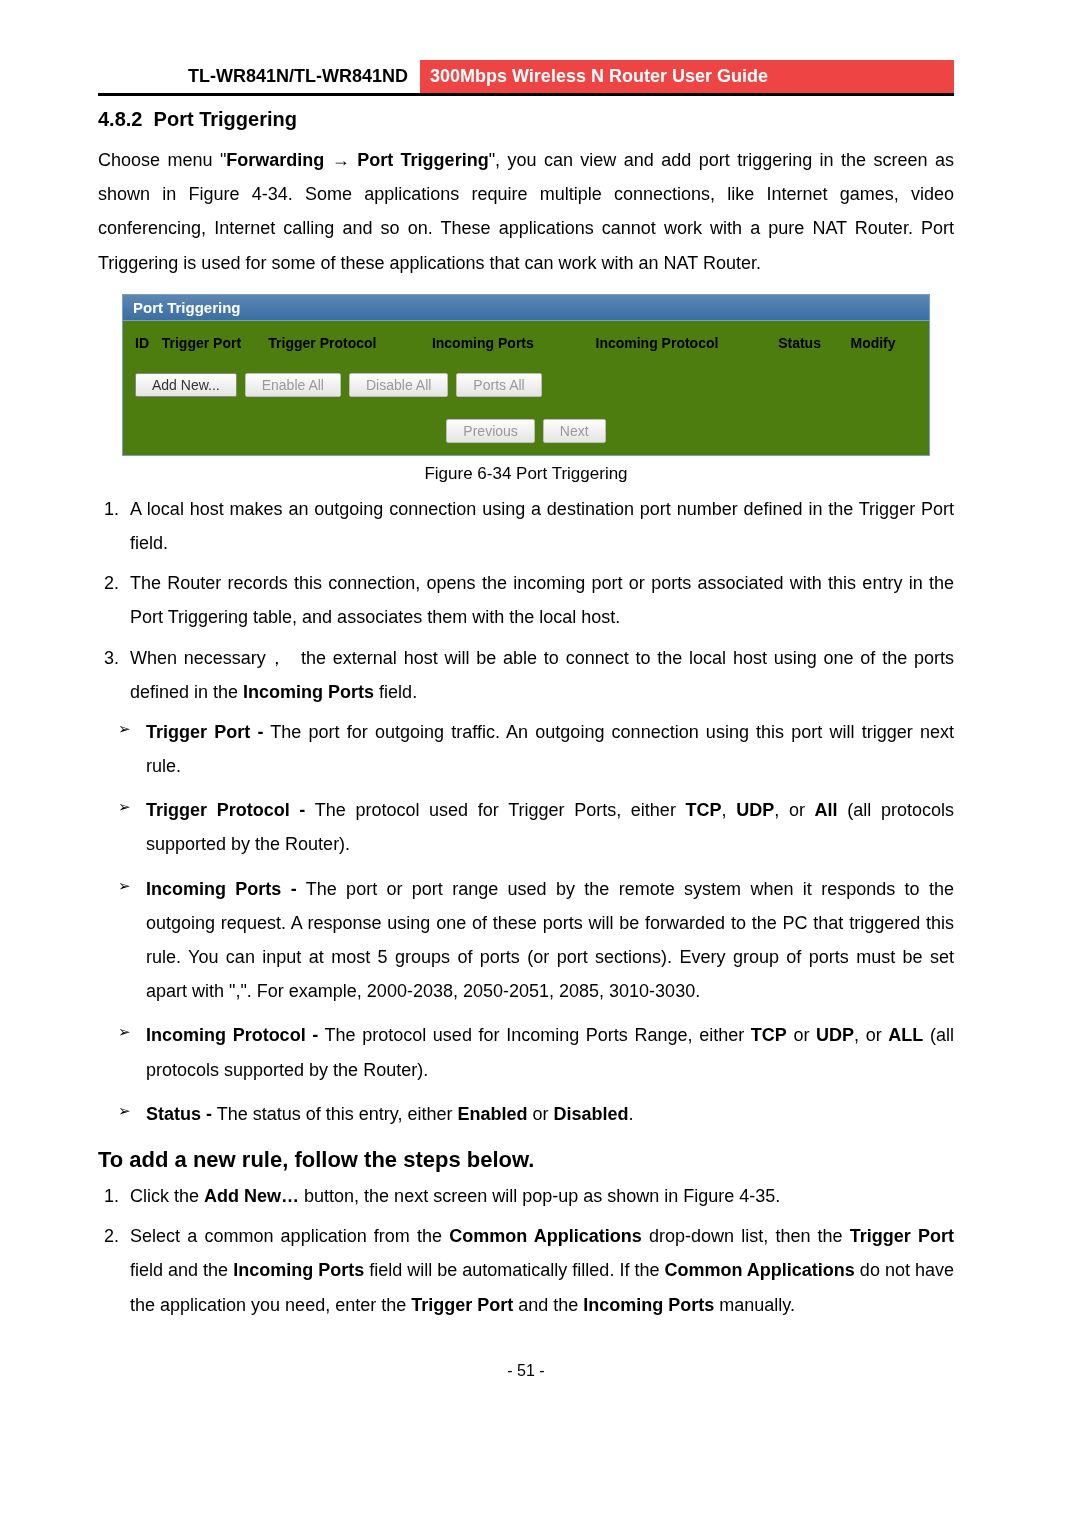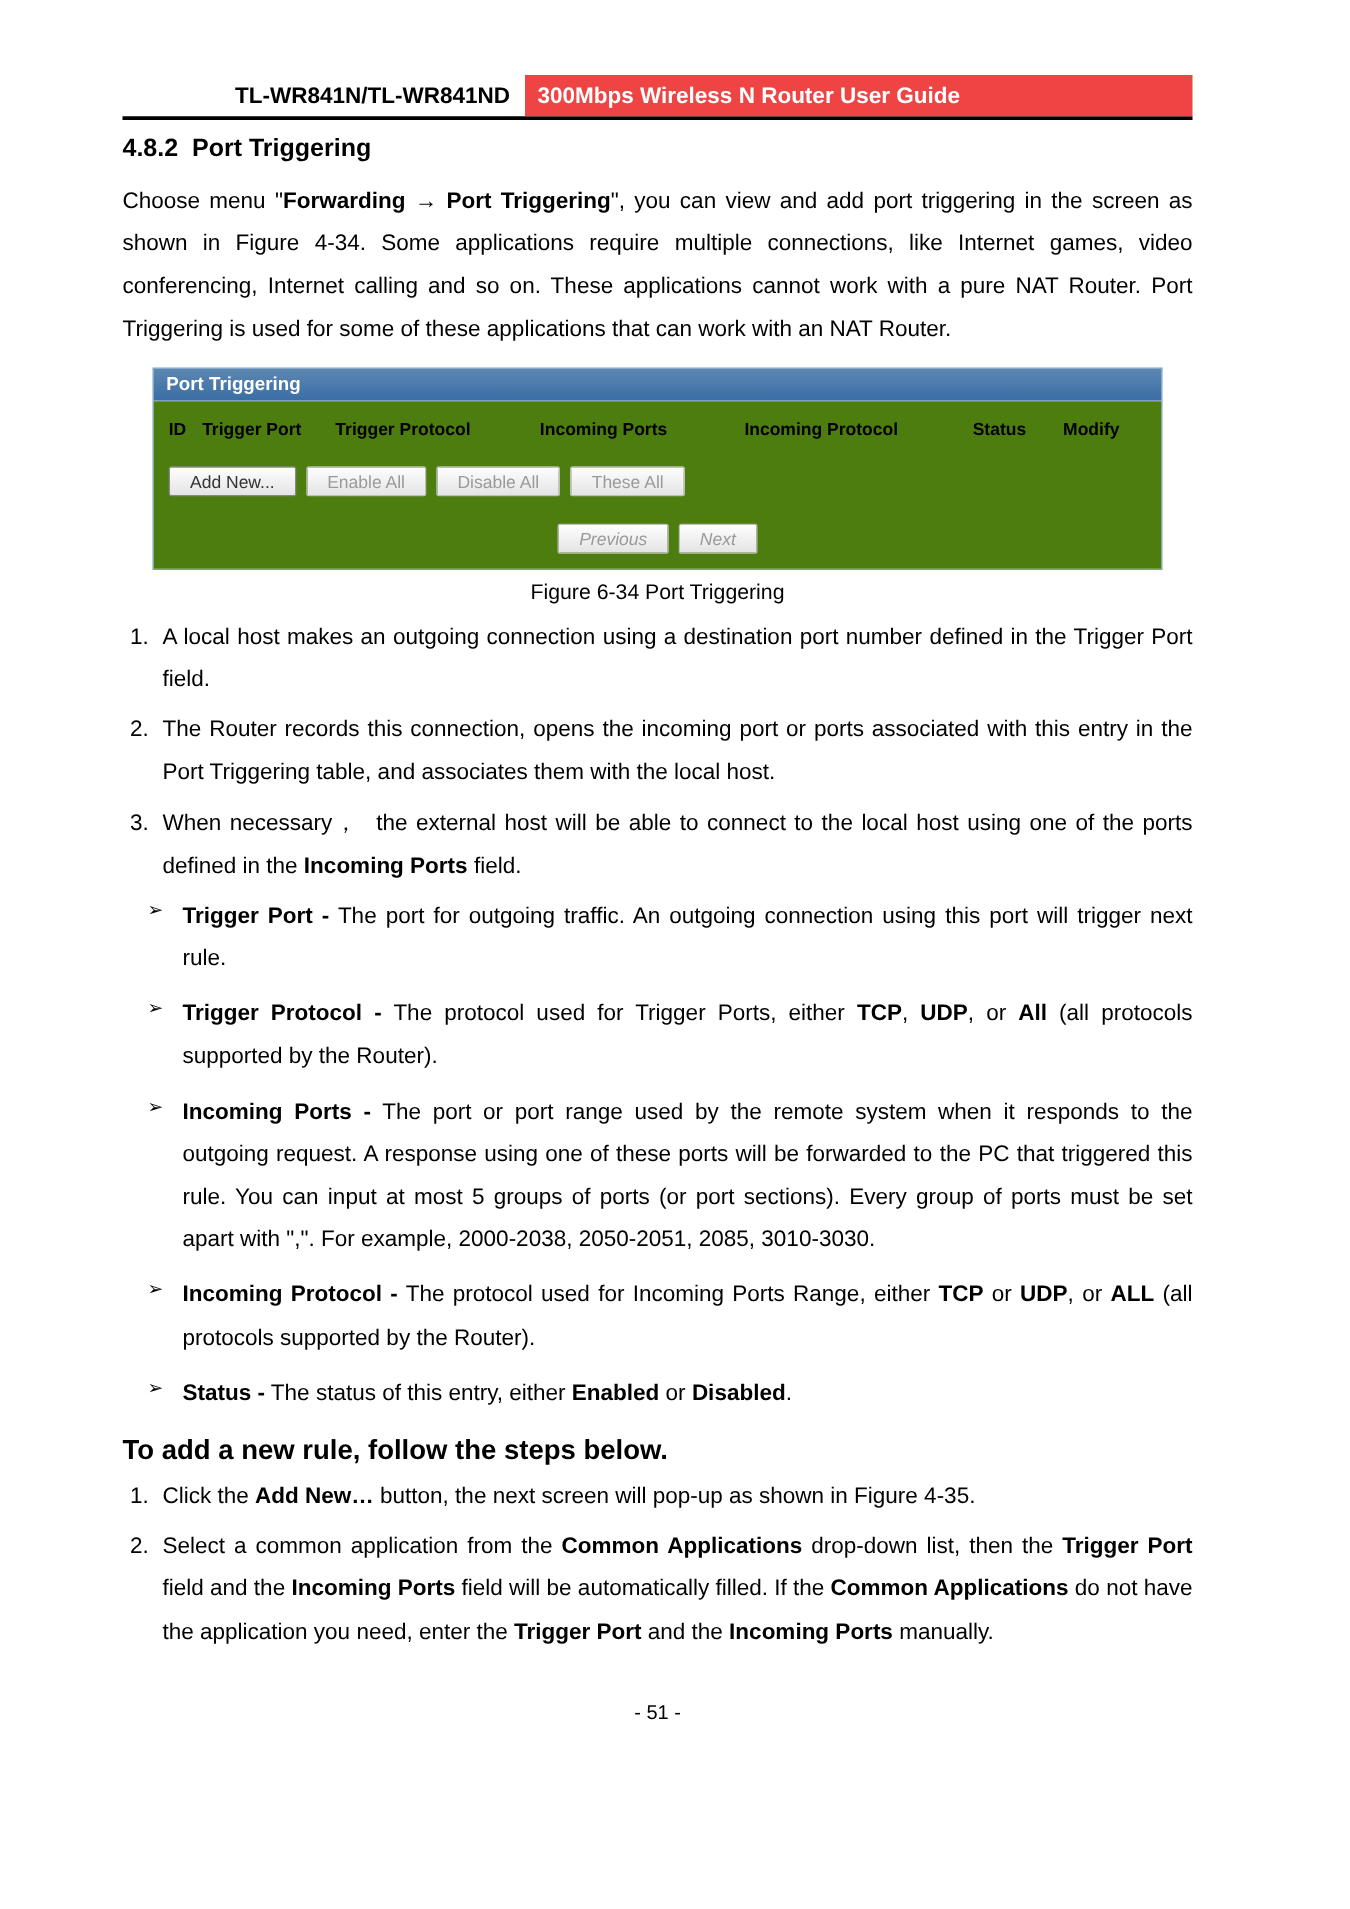--- a/index.html
+++ b/index.html
@@ -98,21 +98,20 @@
   }
   .win-btn.disabled {
     color: #9a9a9a;
     border-color: #bdbdbd;
   }
   .pager-row {
     margin-top: 22px;
     display: flex;
     justify-content: center;
     gap: 8px;
-    font-style: italic;
   }
   .fig-caption {
     text-align: center;
     font-size: 17px;
     margin: 8px 0 8px 0;
   }
   ol.numbered {
     font-size: 18px;
     line-height: 1.9;
     padding-left: 26px;
@@ -182,21 +181,21 @@
         <div class="ch-inp">Incoming Ports</div>
         <div class="ch-ipr">Incoming Protocol</div>
         <div class="ch-st">Status</div>
         <div class="ch-md">Modify</div>
       </div>
 
       <div class="btn-row">
         <span class="win-btn">Add New...</span>
         <span class="win-btn disabled">Enable All</span>
         <span class="win-btn disabled">Disable All</span>
-        <span class="win-btn disabled">These All</span>
+        <span class="win-btn disabled">Ports All</span>
       </div>
 
       <div class="pager-row">
         <span class="win-btn disabled">Previous</span>
         <span class="win-btn disabled">Next</span>
       </div>
     </div>
   </div>
 
   <div class="fig-caption">Figure 6-34   Port Triggering</div>

